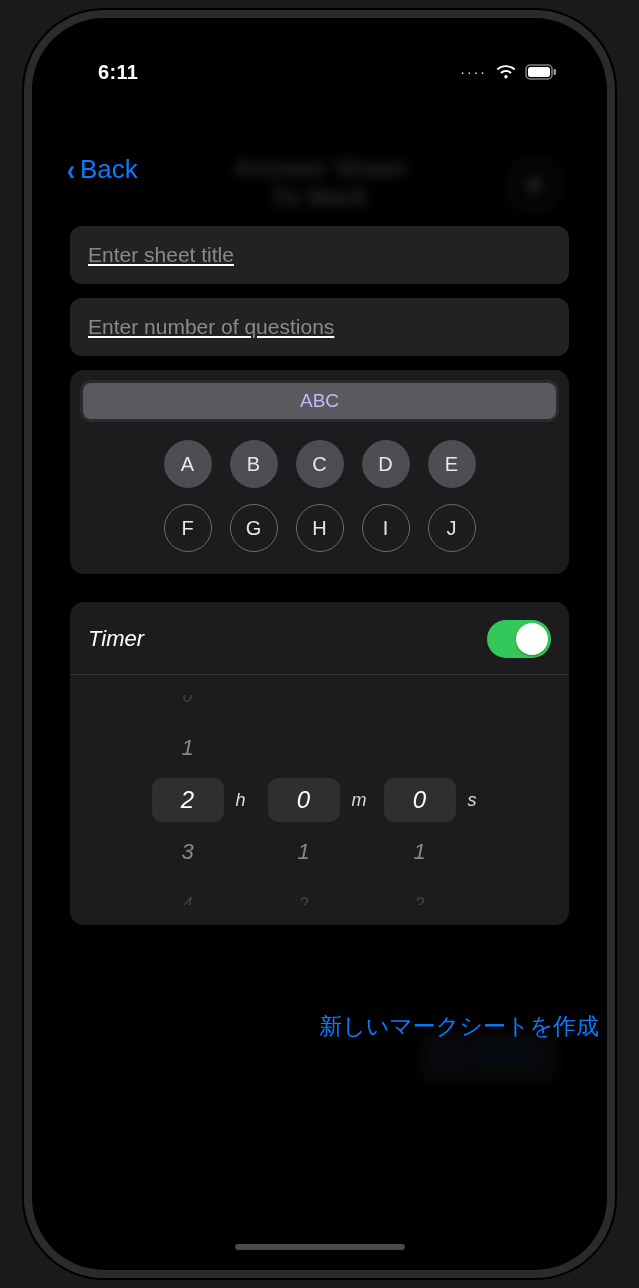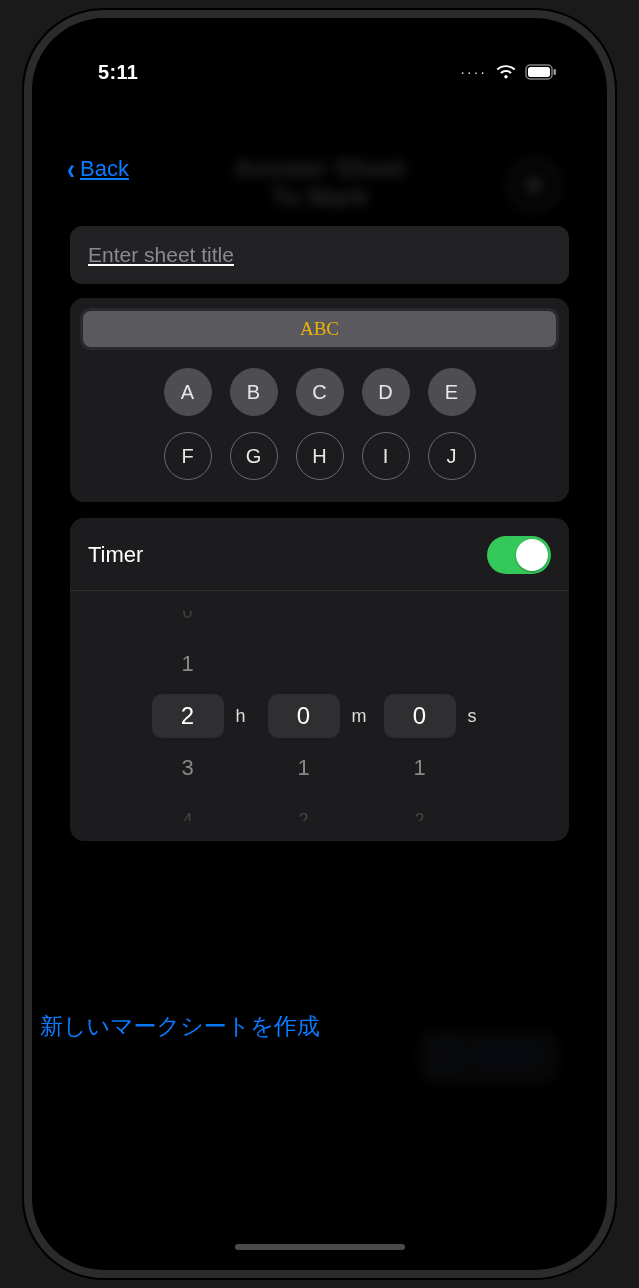--- a/index.html
+++ b/index.html
@@ -102,21 +102,21 @@
     position: absolute;
     top: 128px;
     left: 26px;
     display: flex;
     align-items: center;
     gap: 4px;
     color: #0a7bff;
     z-index: 10;
   }
   .back-chevron { font-size: 30px; font-weight: 600; line-height: 1; transform: scaleX(.8); }
-  .back-label { font-size: 22px; text-decoration: underline; }
+  .back-label { font-size: 26px; }
 
   
   .sheet {
     position: absolute;
     top: 200px;
     left: 30px;
     right: 30px;
     z-index: 5;
     display: flex;
     flex-direction: column;
@@ -146,28 +146,27 @@
     border-radius: 10px;
     height: 42px;
     display: flex;
     align-items: center;
     padding: 3px;
     margin-bottom: 18px;
   }
   .seg-item {
     flex: 1;
     text-align: center;
-    color: #eab308;
+    color: #c4b5fd;
     font-size: 19px;
     height: 100%;
     display: flex;
     align-items: center;
     justify-content: center;
     border-radius: 8px;
-    font-family: Liberation Serif, serif;
   }
   .seg-item.selected { background: #5a5a5e; }
 
   .letters {
     display: flex;
     flex-direction: column;
     gap: 16px;
     align-items: center;
   }
   .letter-row { display: flex; gap: 18px; }
@@ -177,21 +176,22 @@
     display: flex; align-items: center; justify-content: center;
     color: #e7e7e7; font-size: 20px;
     border: 1.5px solid #6a6a6d;
   }
   .bubble.filled { background: #4e4e52; border-color: #4e4e52; }
 
   .timer-card {
     background: #1c1c1e;
     border-radius: 14px;
     padding: 0 0 20px;
-    margin-top: 2px;
+    margin-top: 14px;
+    font-style: italic;
   }
   .timer-header {
     display: flex;
     justify-content: space-between;
     align-items: center;
     padding: 18px 18px 16px;
     border-bottom: 1px solid #333;
   }
   .timer-label { color: #fff; font-size: 22px; }
 
@@ -249,21 +249,21 @@
   .picker-unit {
     color: #ddd; font-size: 18px;
     align-self: center;
     width: 20px;
   }
 
   .create-btn {
     position: absolute;
     bottom: 220px;
     left: 0; right: 0;
-    text-align: left;
+    text-align: right;
     color: #0a7bff;
     font-size: 23px;
     z-index: 6;
   }
 
   .home-indicator {
     position: absolute;
     bottom: 12px;
     left: 50%;
     transform: translateX(-50%);
@@ -276,21 +276,21 @@
 </style>
 </head>
 <body>
 
 <div class="phone">
   <div class="screen">
 
     <div class="notch"></div>
 
     <div class="status-bar">
-      <span class="status-time">5:11</span>
+      <span class="status-time">6:11</span>
       <span class="status-right">
         <span class="dots">····</span>
         <span class="wifi-icon">
           <svg width="22" height="16" viewBox="0 0 22 16">
               <path d="M11 14.5c.9 0 1.7-.8 1.7-1.7S11.9 11 11 11s-1.7.8-1.7 1.7.8 1.8 1.7 1.8Zm-4.3-4.7c2.4-2.3 6.2-2.3 8.6 0l1.4-1.4c-3.1-3.1-8.2-3.1-11.4 0l1.4 1.4ZM3 6.2c4.4-4.3 11.6-4.3 16 0l1.4-1.4C15.2.2 6.8.2 1.6 4.8L3 6.2Z" fill="#fff"></path>
             </svg>
         </span>
         <span class="battery-icon">
           <svg width="32" height="16" viewBox="0 0 32 16">
               <rect x="1" y="1" width="26" height="14" rx="4" fill="none" stroke="#fff" stroke-opacity=".5" stroke-width="1.5"></rect>
@@ -314,20 +314,21 @@
     </div>
 
     <div class="navbar">
       <span class="back-chevron">‹</span>
       <span class="back-label">Back</span>
     </div>
 
     <div class="sheet">
 
       <input class="input-field" placeholder="Enter sheet title" style="">
+      <input class="input-field" placeholder="Enter number of questions" style="">
 
       <div class="options-card">
         <div class="seg">
           <div class="seg-item selected">ABC</div>
         </div>
         <div class="letters">
           <div class="letter-row">
             <div class="bubble filled">A</div>
             <div class="bubble filled">B</div>
             <div class="bubble filled">C</div>

